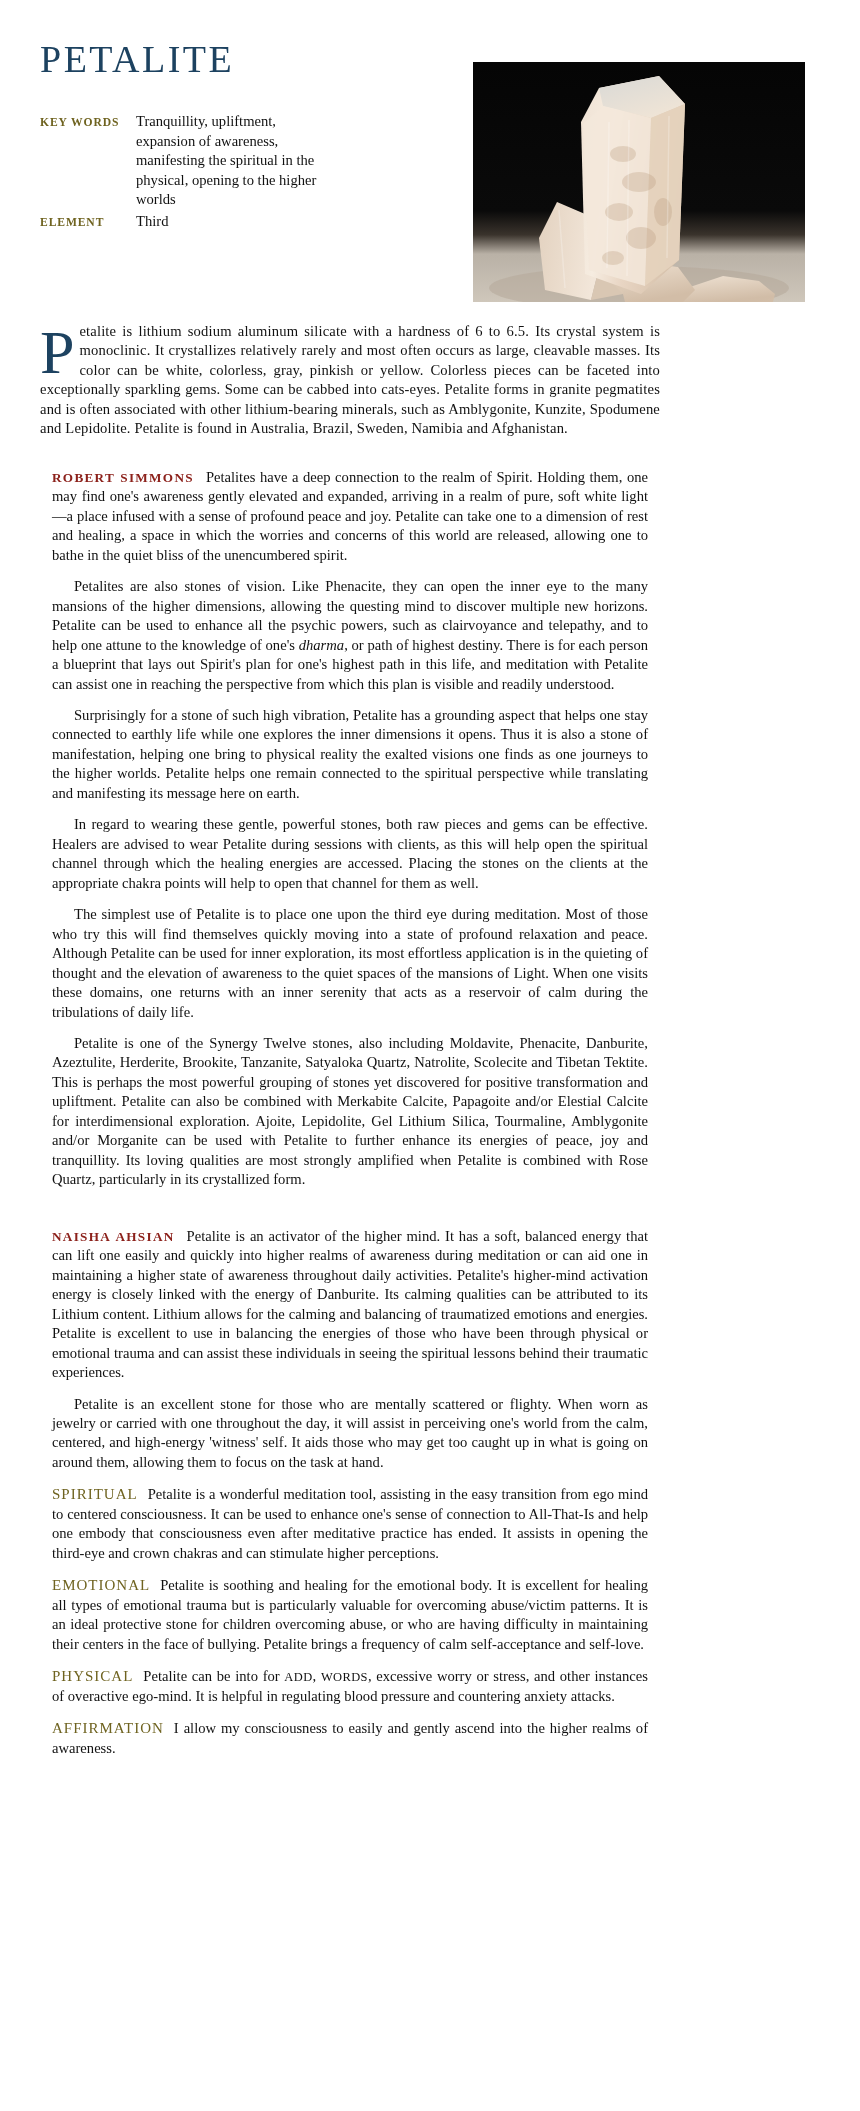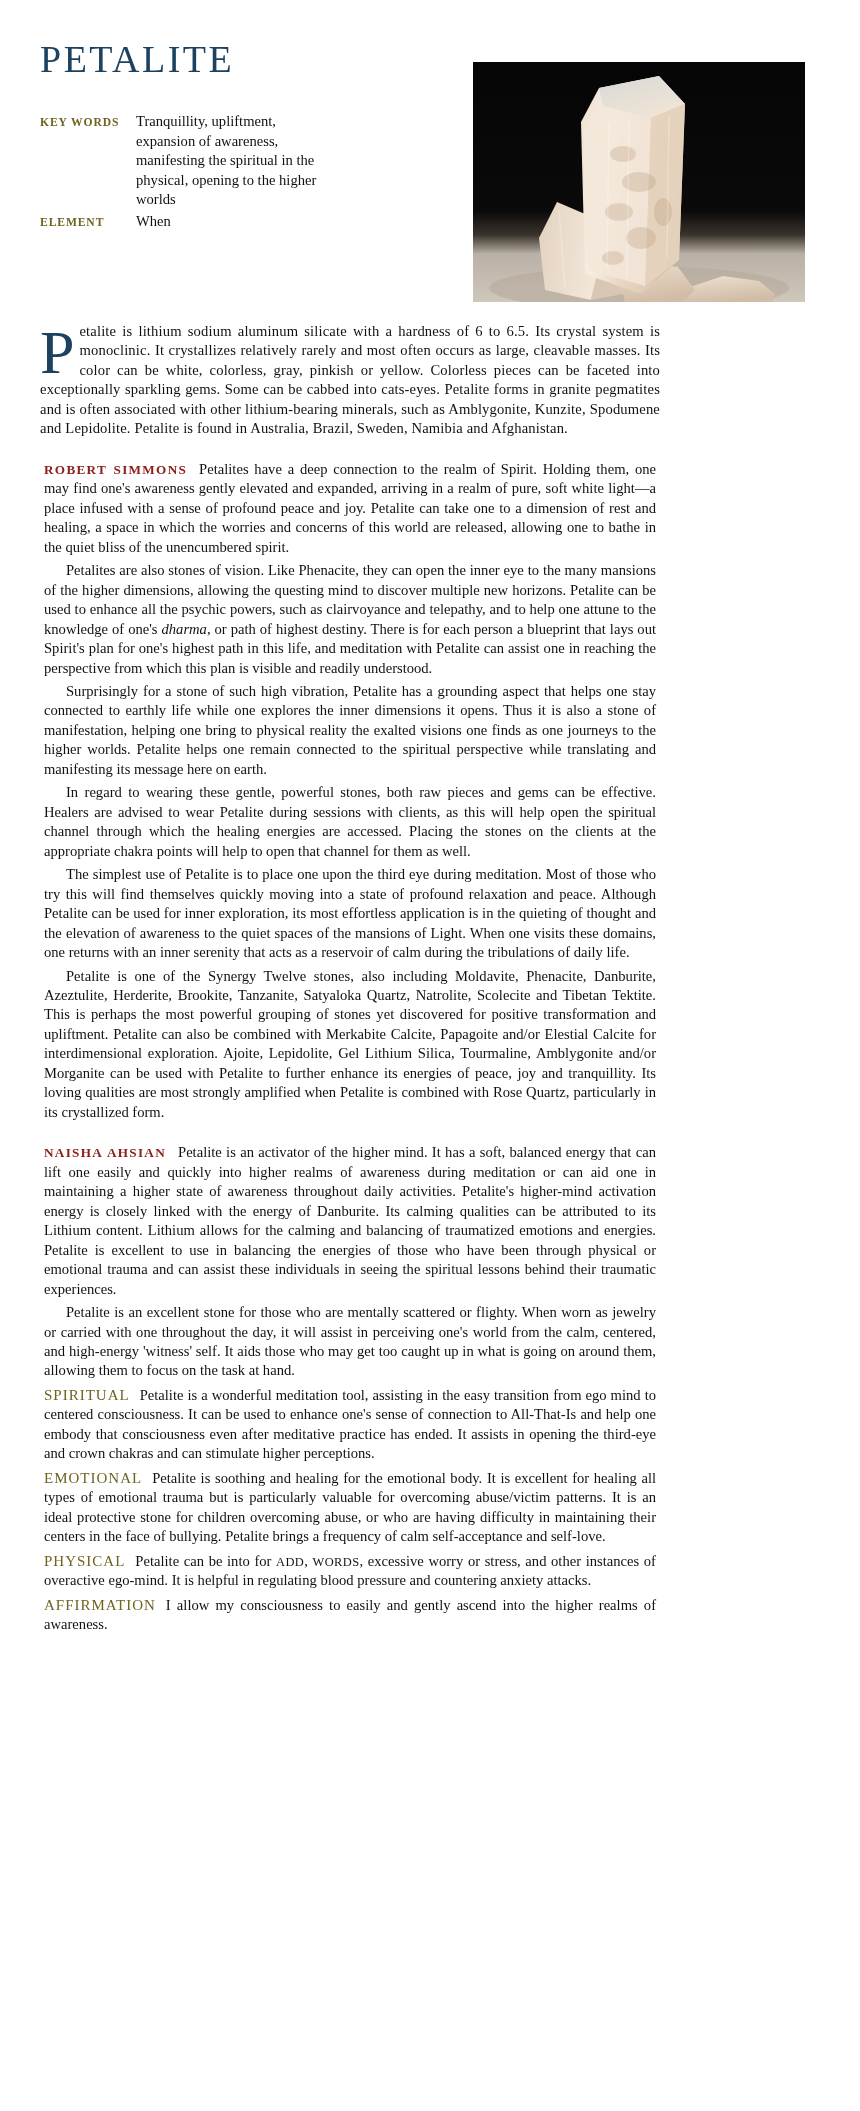--- a/index.html
+++ b/index.html
@@ -83,21 +83,21 @@
   }
   .photo svg { display: block; }
 
   
   .body {
     margin-top: 14px;
     width: 620px;
     margin-left: 10px;
   }
   p.txt {
-    margin: 4px;
+    margin: 12px;
     font-size: 14.6px;
     line-height: 1.335;
     text-align: justify;
     text-indent: 22px;
     hyphens: auto;
     -webkit-hyphens: auto;
   }
   p.txt.noindent { text-indent: 0; }
 
   
@@ -155,21 +155,21 @@
 
     <h1 class="title">PETALITE</h1>
 
     <div class="meta">
 
       <div class="meta-row multi">
         <span class="label">KEY WORDS</span><span class="value">Tranquillity, upliftment, expansion of awareness, manifesting the spiritual in the physical, opening to the higher worlds</span>
       </div>
 
       <div class="meta-row">
-        <span class="label">ELEMENT</span><span class="value">When</span>
+        <span class="label">ELEMENT</span><span class="value">Third</span>
       </div>
 
 
     </div>
 
     <div class="photo">
       <svg width="332" height="240" viewBox="0 0 332 240">
         <defs>
           <linearGradient id="bg" x1="0" y1="0" x2="0" y2="1">
             <stop offset="0" stop-color="#050505"></stop>

